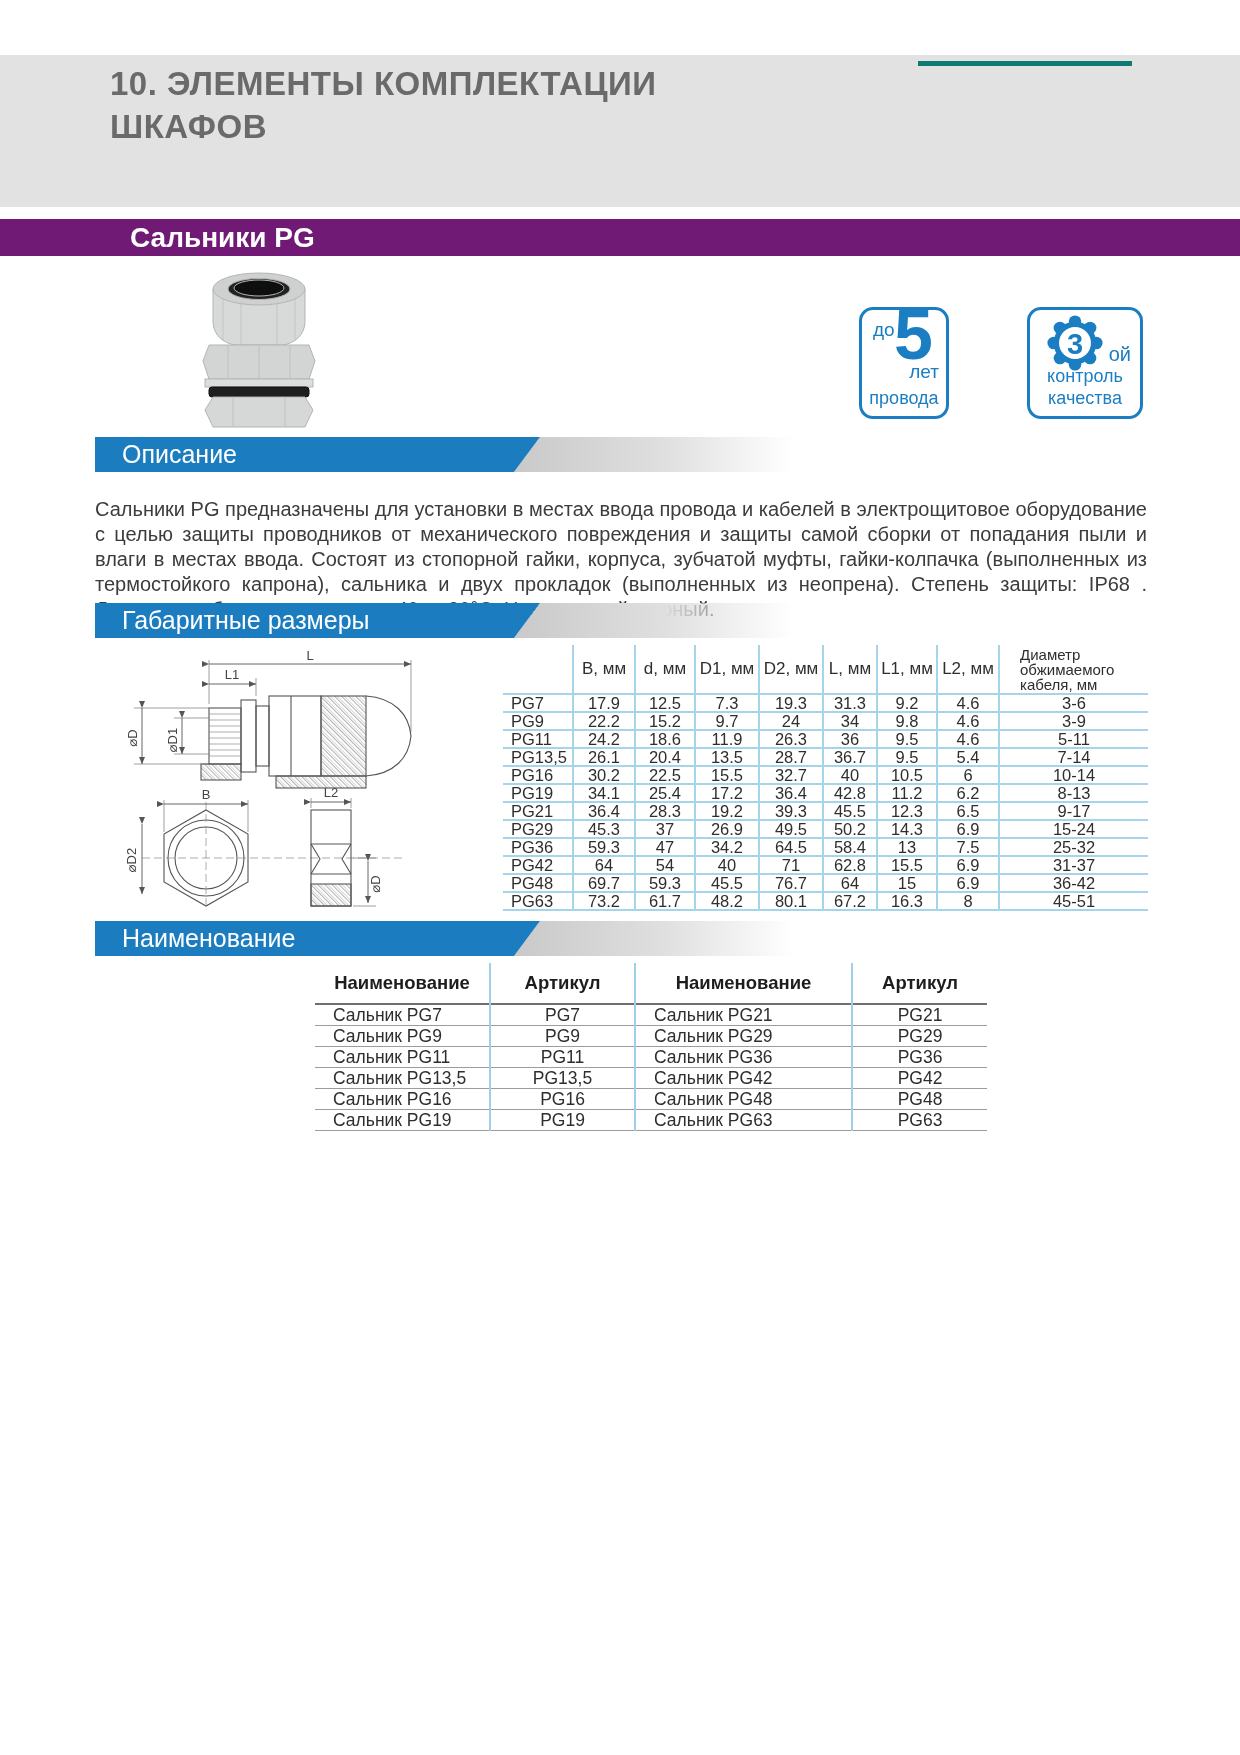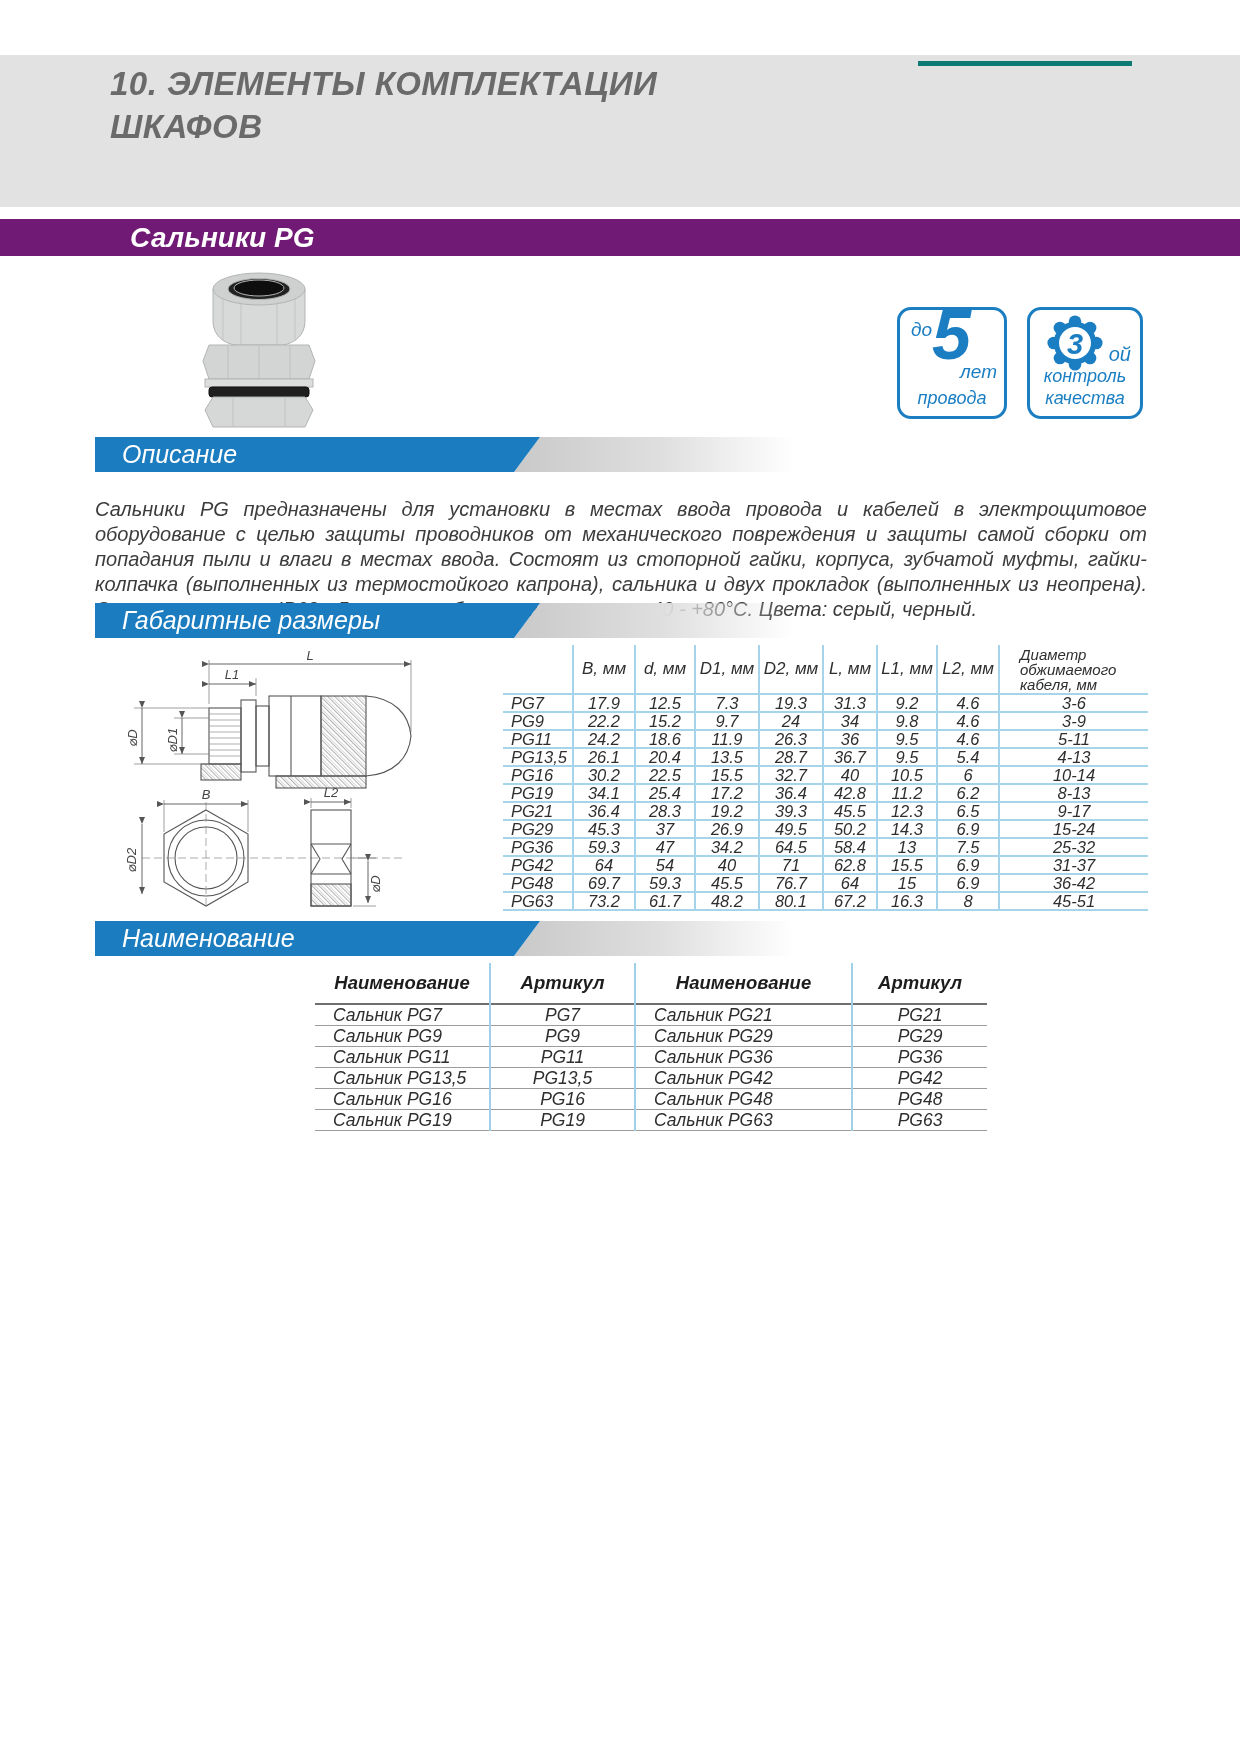--- a/index.html
+++ b/index.html
@@ -1,17 +1,17 @@
 <!DOCTYPE html>
 <html><head>
 <meta charset="utf-8">
 <style>
   html,body{margin:0;padding:0;background:#fff;}
   .page{position:relative;width:1240px;height:1755px;background:#fff;overflow:hidden;
-        font-family:"Liberation Sans","DejaVu Sans",sans-serif;color:#3b3b3b;font-style:italic;}
+        font-family:"Liberation Sans","DejaVu Sans",sans-serif;color:#3b3b3b;}
   
   .gray-band{position:absolute;left:0;top:55px;width:100%;height:152px;background:#e2e2e2;}
   .doc-title{position:absolute;left:110px;top:62px;font-size:33px;line-height:43px;
              font-weight:bold;color:#6a6a6a;letter-spacing:.5px;}
   .logo-box{position:absolute;left:918px;top:58px;width:220px;text-align:left;}
   .logo-text{font-size:46px;font-weight:800;color:#0d7b74;letter-spacing:1px;line-height:48px;}
   .logo-underline{width:214px;height:5px;background:#0d7b74;margin-top:3px;}
   
   .main-bar{position:absolute;left:0;top:219px;width:100%;height:37px;background:#701a75;}
   .main-bar span{position:absolute;left:130px;top:0;line-height:37px;font-size:28px;
@@ -40,21 +40,21 @@
   .assort{position:absolute;left:315px;top:963px;width:672px;border-collapse:collapse;table-layout:fixed;}
   .assort th{font-weight:bold;font-size:18.5px;height:38px;text-align:center;color:#1d1d1d;}
   .assort td{font-size:17.5px;height:18px;line-height:18px;text-align:center;color:#2e2e2e;}
   .assort td:nth-child(1),.assort td:nth-child(3){text-align:left;padding-left:18px;}
   .assort th + th,.assort td + td{border-left:2px solid #a0cfe8;}
   .assort thead tr{border-bottom:2px solid #6f6f6f;}
   .assort tbody tr{border-bottom:1px solid #9c9c9c;}
   
   .badge{position:absolute;top:307px;height:112px;border:3px solid #1b7ec2;border-radius:14px;
          background:#fff;color:#1b7ec2;box-sizing:border-box;}
-  .badge-warranty{left:897px;width:110px;}
+  .badge-warranty{left:859px;width:90px;}
   .badge-quality{left:1027px;width:116px;}
   .bw-prefix{position:absolute;left:11px;top:9px;font-size:19px;}
   .bw-number{position:absolute;left:32px;top:-10px;font-size:70px;font-weight:bold;line-height:1;}
   .bw-unit{position:absolute;right:7px;top:51px;font-size:19px;}
   .bw-caption{position:absolute;bottom:7px;left:0;width:100%;text-align:center;font-size:18px;}
   .bq-seal{position:absolute;left:16px;top:4px;width:58px;height:58px;}
   .bq-suffix{position:absolute;right:9px;top:33px;font-size:20px;}
   .bq-line1{position:absolute;bottom:29px;left:0;width:100%;text-align:center;font-size:18px;}
   .bq-line2{position:absolute;bottom:7px;left:0;width:100%;text-align:center;font-size:18px;}
   
@@ -261,21 +261,21 @@
         </tr>
         <tr>
           <td>PG13,5</td>
           <td>26.1</td>
           <td>20.4</td>
           <td>13.5</td>
           <td>28.7</td>
           <td>36.7</td>
           <td>9.5</td>
           <td>5.4</td>
-          <td>4-13</td>
+          <td>7-14</td>
         </tr>
         <tr>
           <td>PG16</td>
           <td>30.2</td>
           <td>22.5</td>
           <td>15.5</td>
           <td>32.7</td>
           <td>40</td>
           <td>10.5</td>
           <td>6</td>

